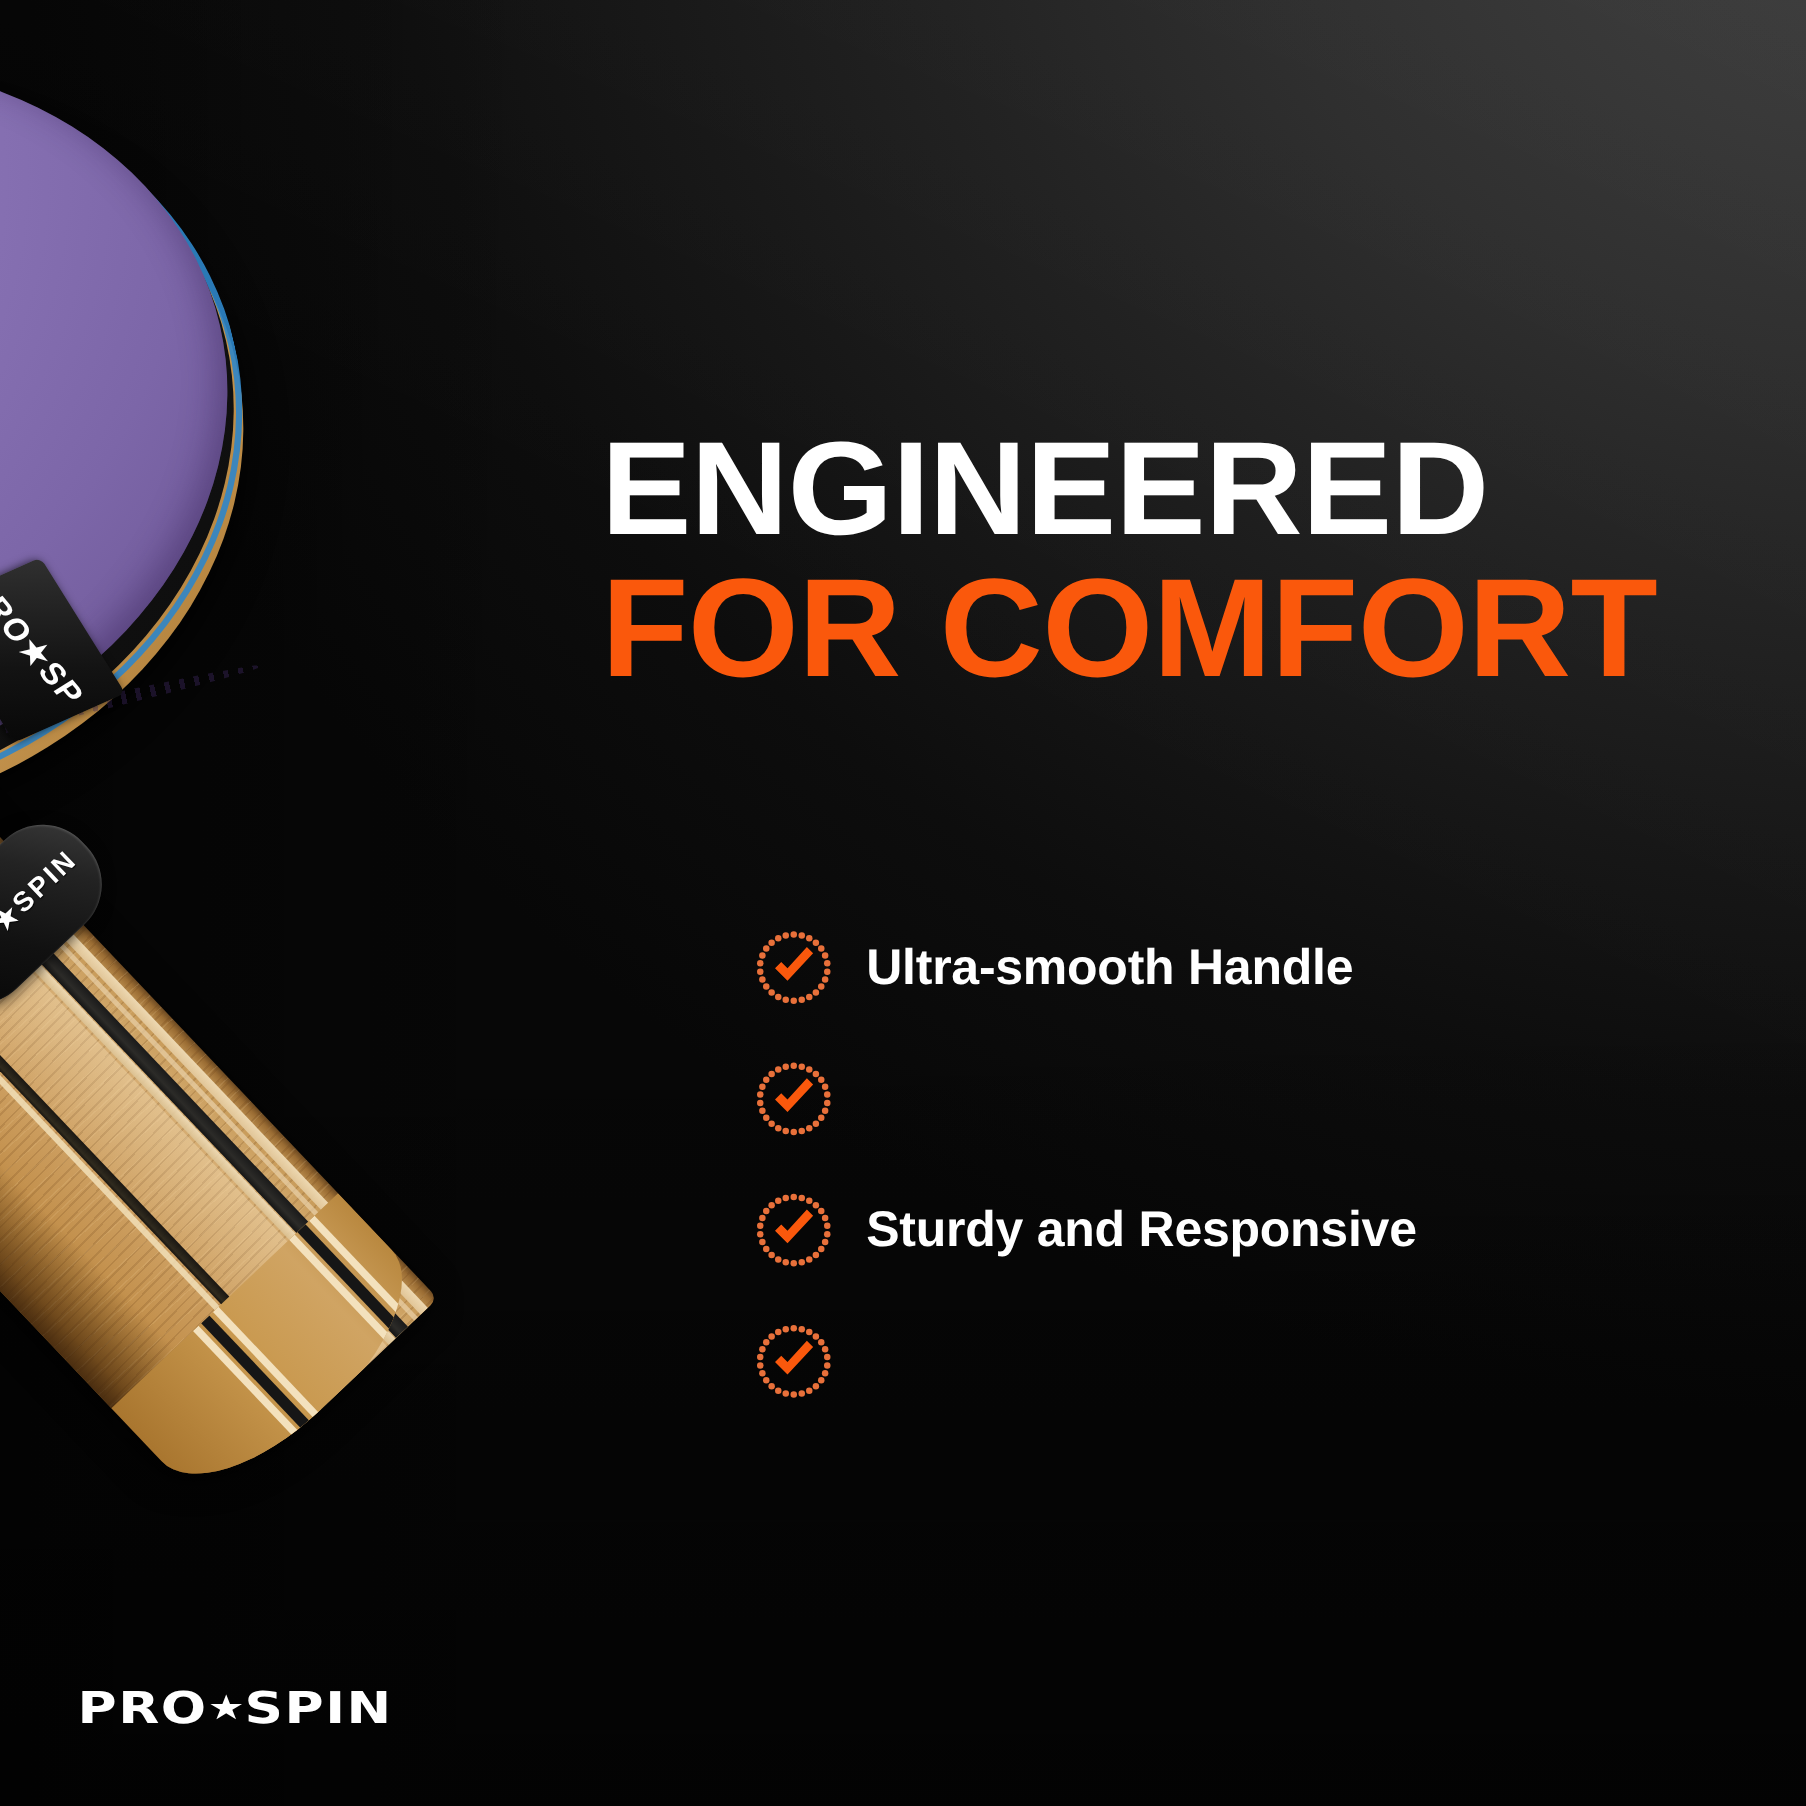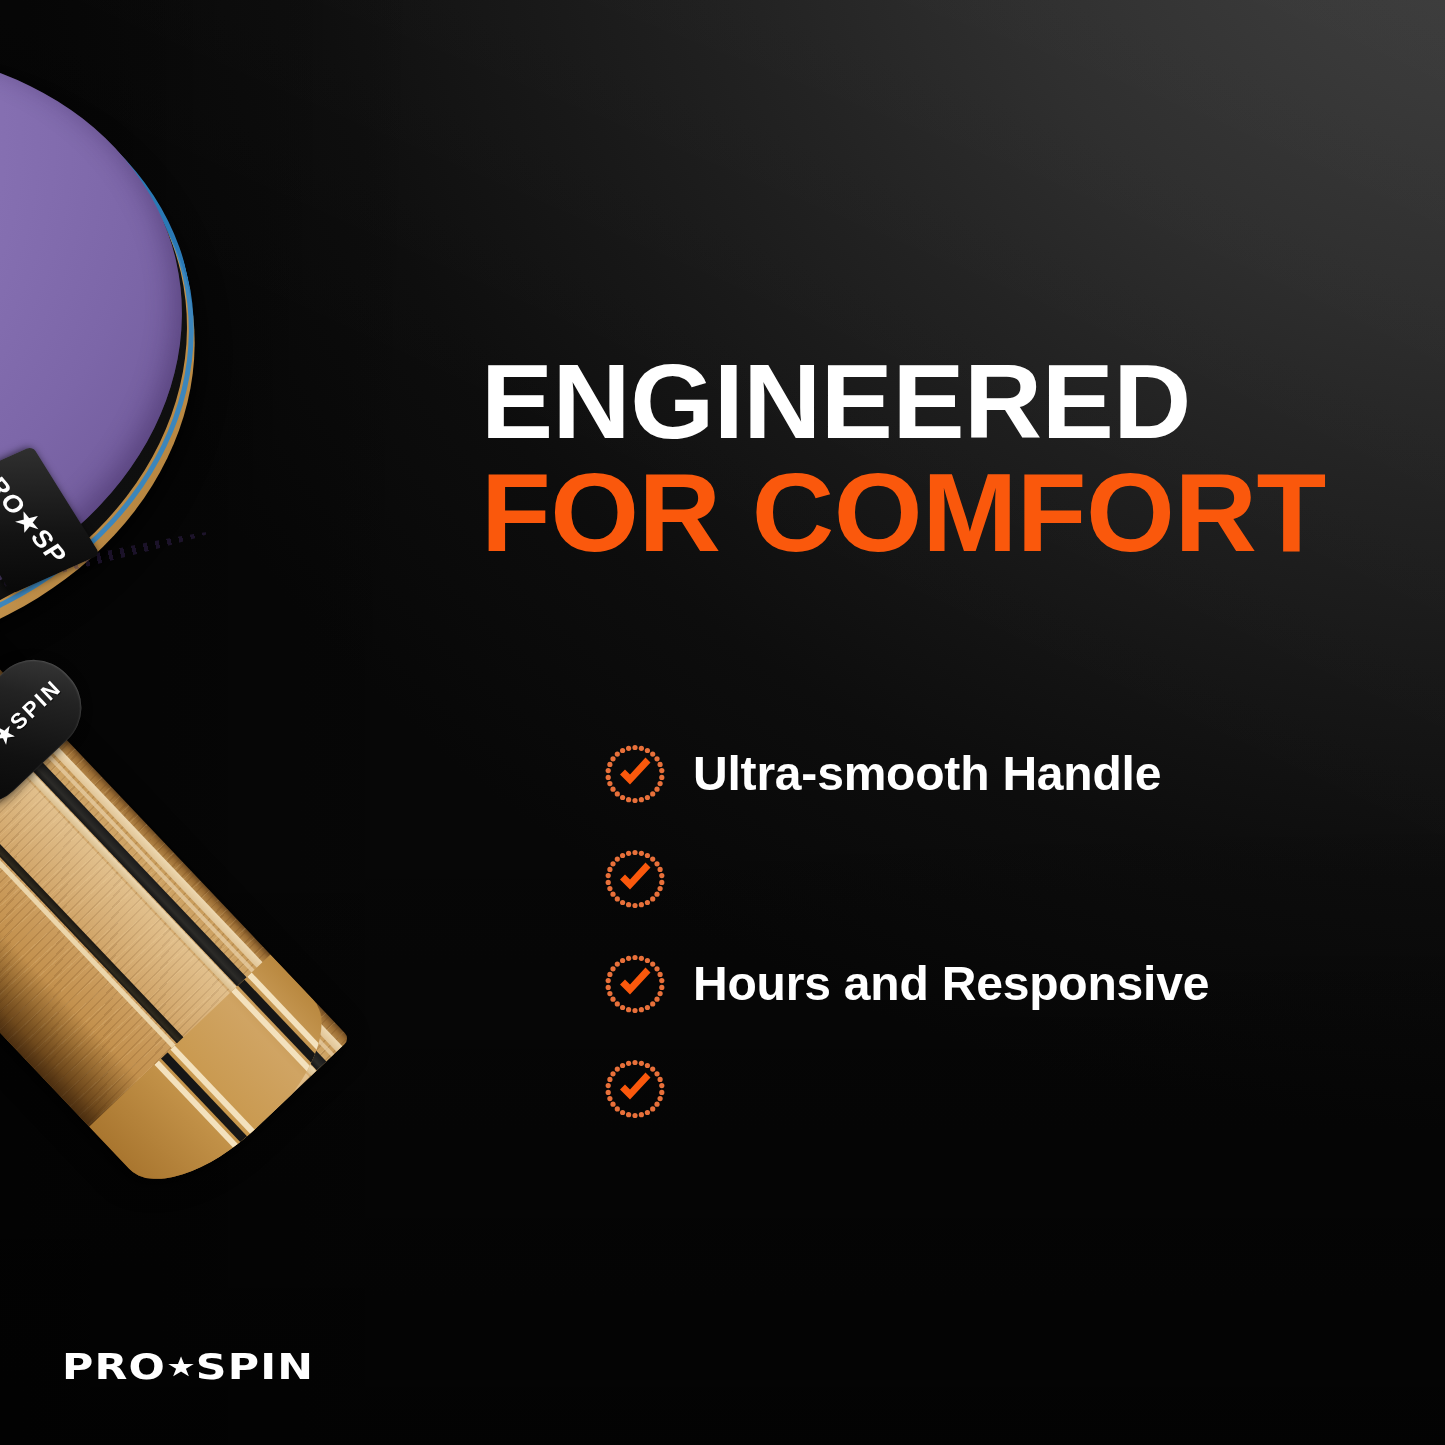--- a/index.html
+++ b/index.html
@@ -299,21 +299,21 @@
     font-weight: 700;
     letter-spacing: 1.5px;
     white-space: nowrap;
     transform: rotate(-8deg);
   }
 
   
   .headline {
     position: absolute;
     left: 481px;
-    top: 356px;
+    top: 346px;
     width: 860px;
   }
   .hl-line {
     font-family: "Liberation Sans Narrow", "Liberation Sans", sans-serif;
     font-weight: 700;
     line-height: 0.86;
     letter-spacing: -0.5px;
     white-space: nowrap;
     text-transform: uppercase;
     transform: scaleX(1.02);
@@ -345,21 +345,21 @@
     position: relative;
     width: 60px;
     height: 60px;
     flex: 0 0 60px;
     margin-right: 28px;
   }
   .check-icon svg { display: block; }
 
   .feature-label {
     color: #ffffff;
-    font-size: 48px;
+    font-size: 40px;
     font-weight: 700;
     letter-spacing: -0.2px;
     white-space: nowrap;
     line-height: 1;
   }
 
   
   .brand-logo {
     position: absolute;
     left: 62px;
@@ -537,21 +537,21 @@
             <circle cx="3.2" cy="26.6" r="2.6"></circle>
             <circle cx="4.9" cy="20.4" r="2.6"></circle>
             <circle cx="8.0" cy="14.8" r="2.6"></circle>
             <circle cx="12.3" cy="10.1" r="2.6"></circle>
             <circle cx="17.6" cy="6.5" r="2.6"></circle>
             <circle cx="23.6" cy="4.3" r="2.6"></circle>
           </g>
           <path d="M15 30.5 L25 40.5 L45.5 18.5 L40.5 13.5 L25 30.5 L20 25.5 Z" fill="#fa580c"></path>
         </svg>
       </span>
-      <span class="feature-label">Hours and Responsive</span>
+      <span class="feature-label">Sturdy and Responsive</span>
     </div>
 
     <div class="feature-row">
       <span class="check-icon">
         <svg width="60" height="60" viewBox="0 0 60 60">
           <g fill="#e8703a">
             <circle cx="30.0" cy="3.5" r="2.6"></circle>
             <circle cx="36.4" cy="4.3" r="2.6"></circle>
             <circle cx="42.4" cy="6.5" r="2.6"></circle>
             <circle cx="47.7" cy="10.1" r="2.6"></circle>

